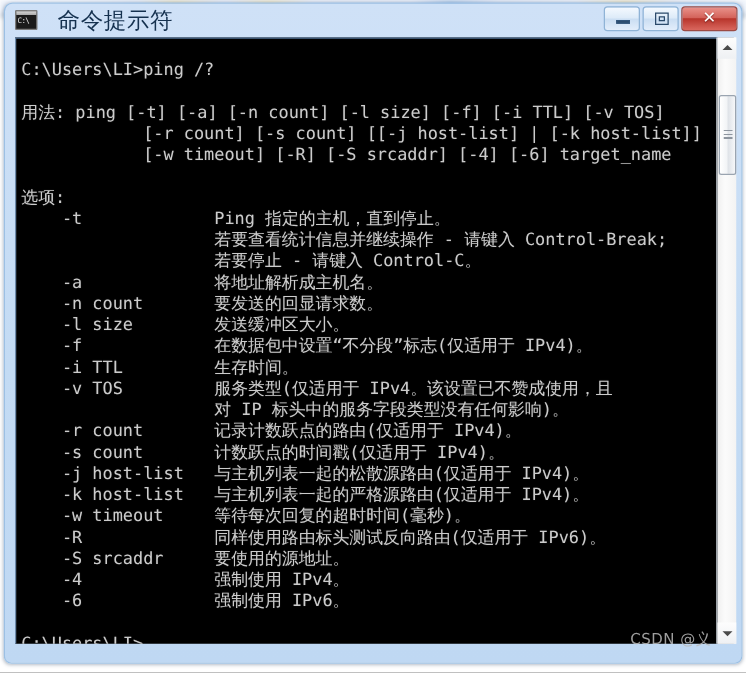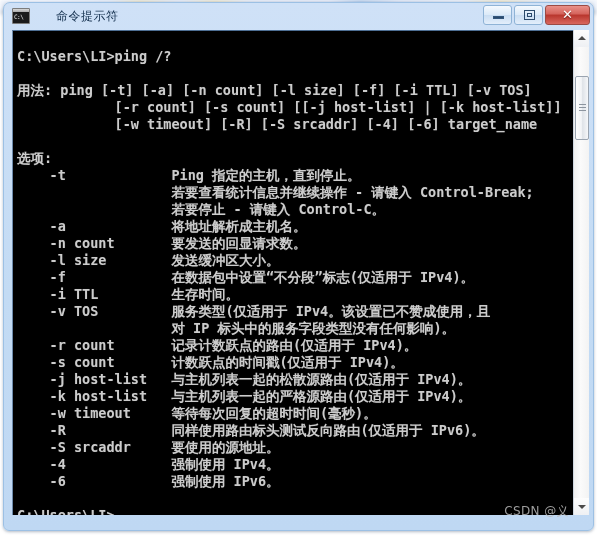--- a/index.html
+++ b/index.html
@@ -79,22 +79,22 @@
     position: absolute;
     left: 1px; top: 4px;
     color: #e8e8e8;
     font-family: "DejaVu Sans Mono", monospace;
     font-size: 6px;
     line-height: 7px;
     letter-spacing: -0.5px;
     white-space: nowrap;
   }
   #title-text {
-    margin-left: 26px;
-    font-size: 12px;
+    margin-left: 16px;
+    font-size: 18px;
     color: #15314f;
     font-family: "DejaVu Sans", sans-serif;
     letter-spacing: 0.5px;
     white-space: nowrap;
   }
 
   
   #caption-buttons {
     position: absolute;
     right: 3px; top: 2px;
@@ -153,21 +153,20 @@
     position: absolute;
     left: 8px;
     top: 27px;
     width: 575px;
     height: 485px;
     background: #000000;
     overflow: hidden;
     box-sizing: border-box;
     border-top: 1px solid #4e6f94;
     border-left: 1px solid #6d8aab;
-    font-weight: bold;
   }
   #console-text {
     position: absolute;
     left: 4px;
     top: 3px;
     color: #cccccc;
     font-family: "DejaVu Sans Mono", "Liberation Mono", monospace;
     font-size: 13.5px;
     line-height: 17px;
     white-space: pre;

